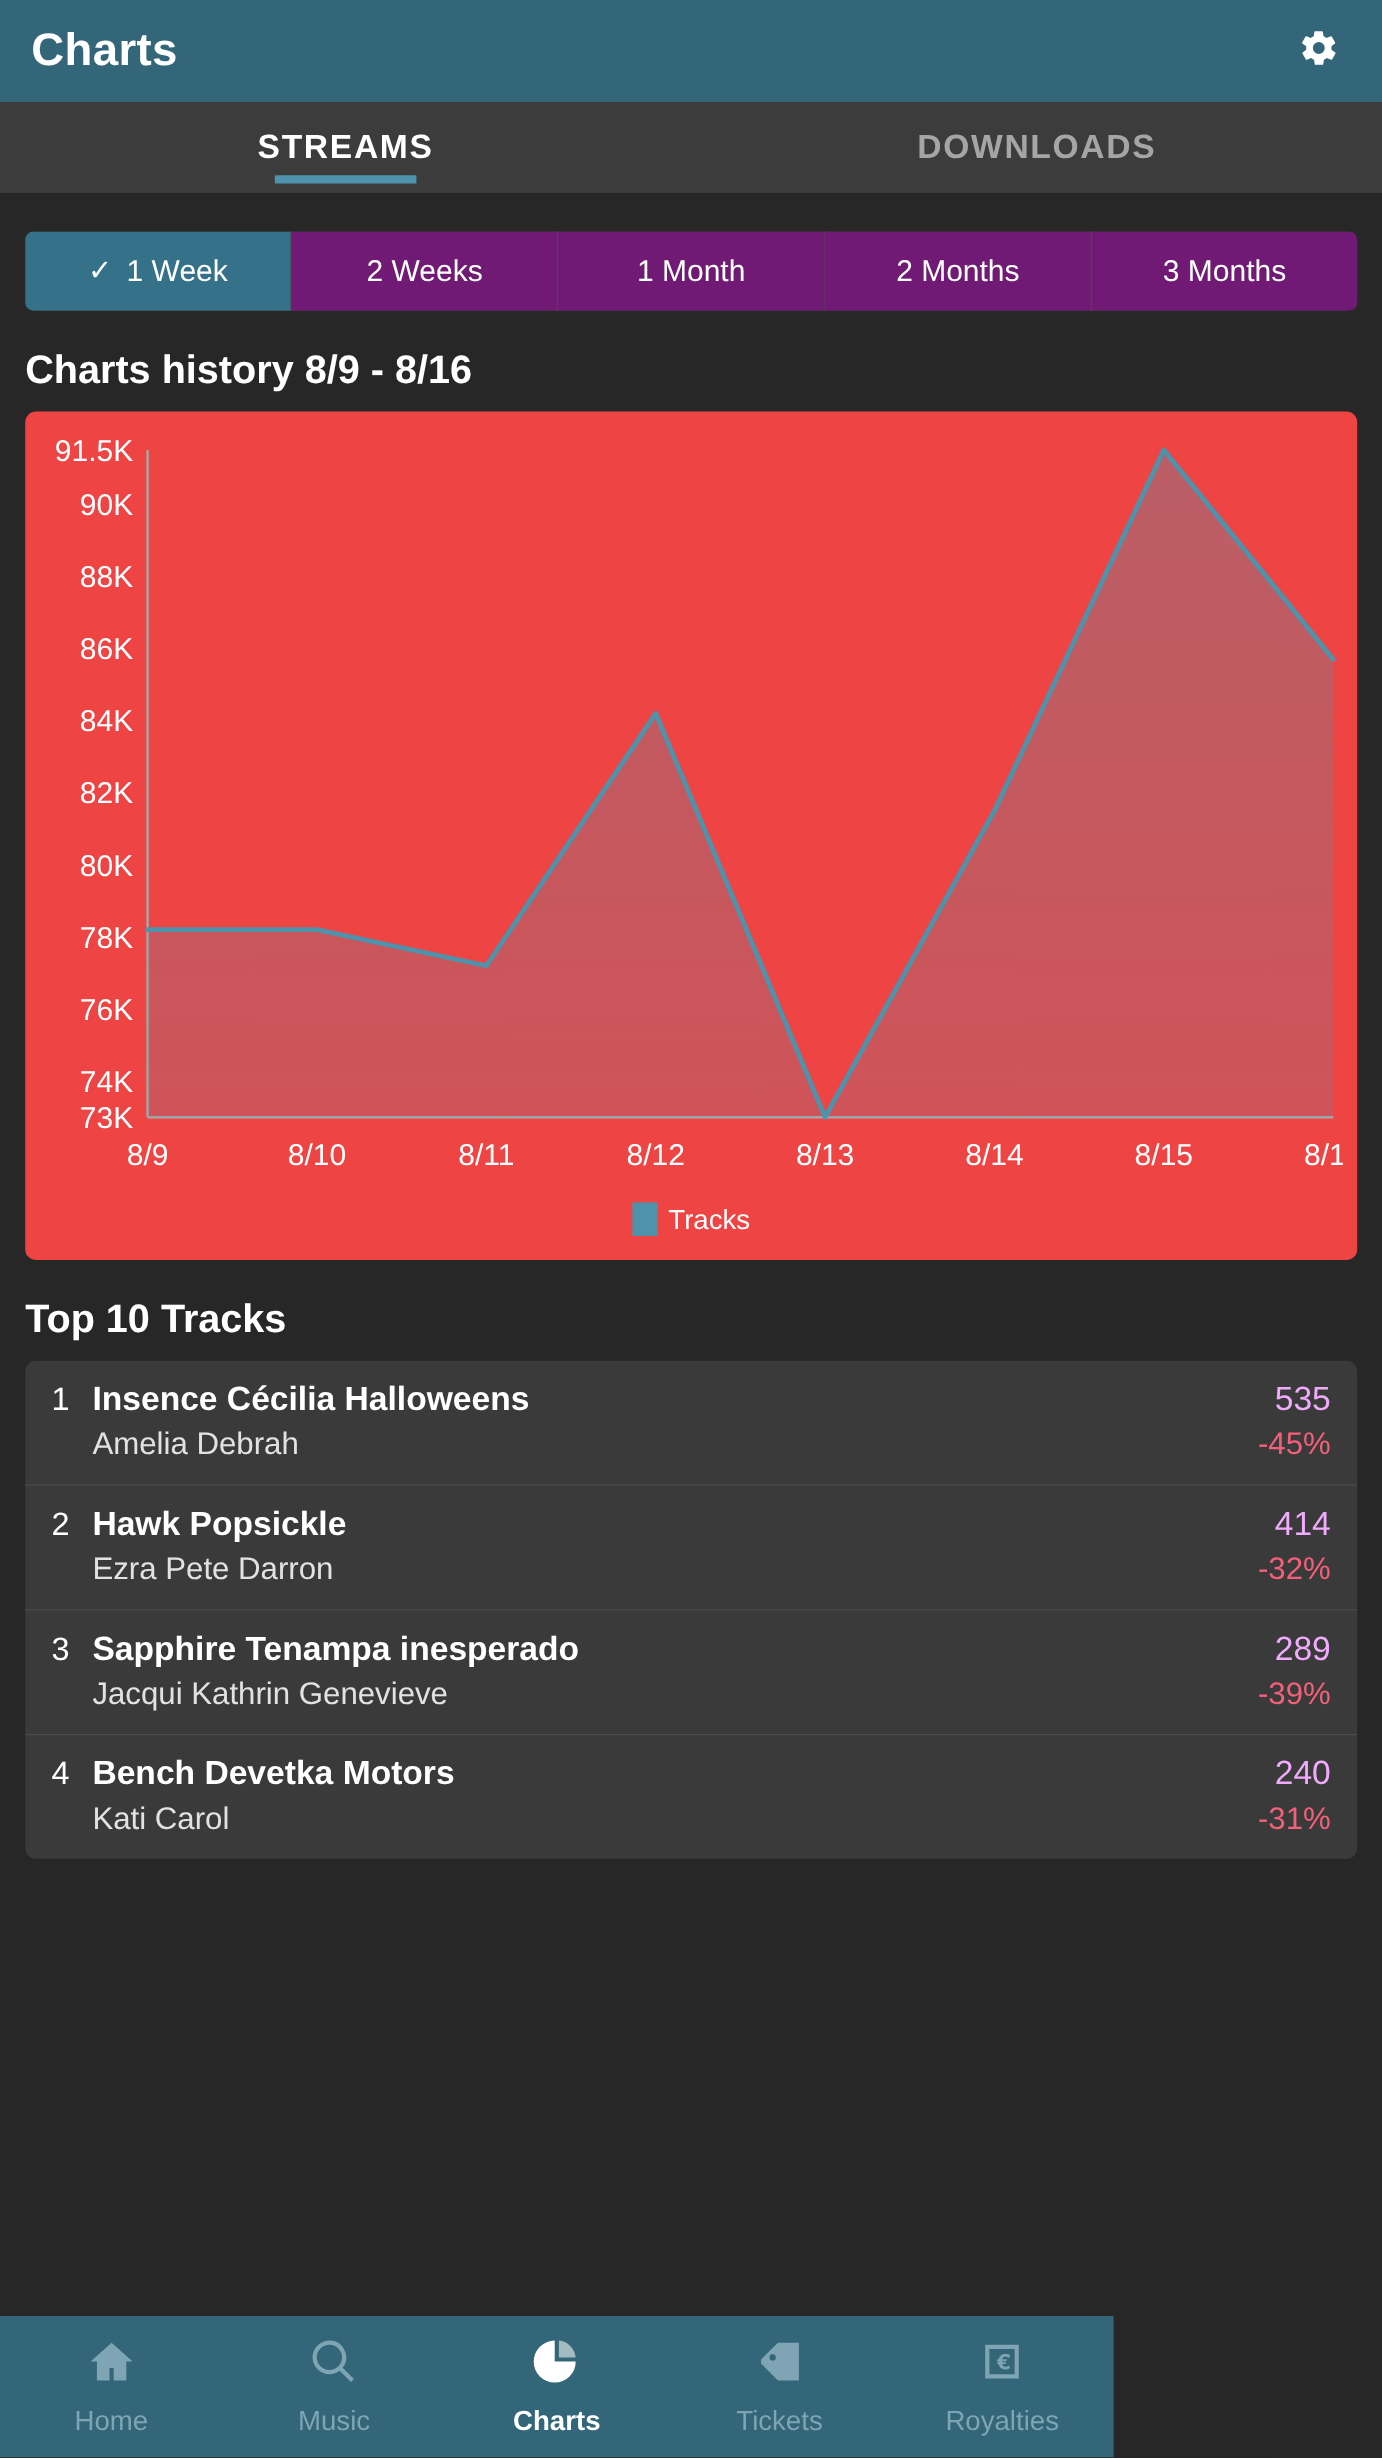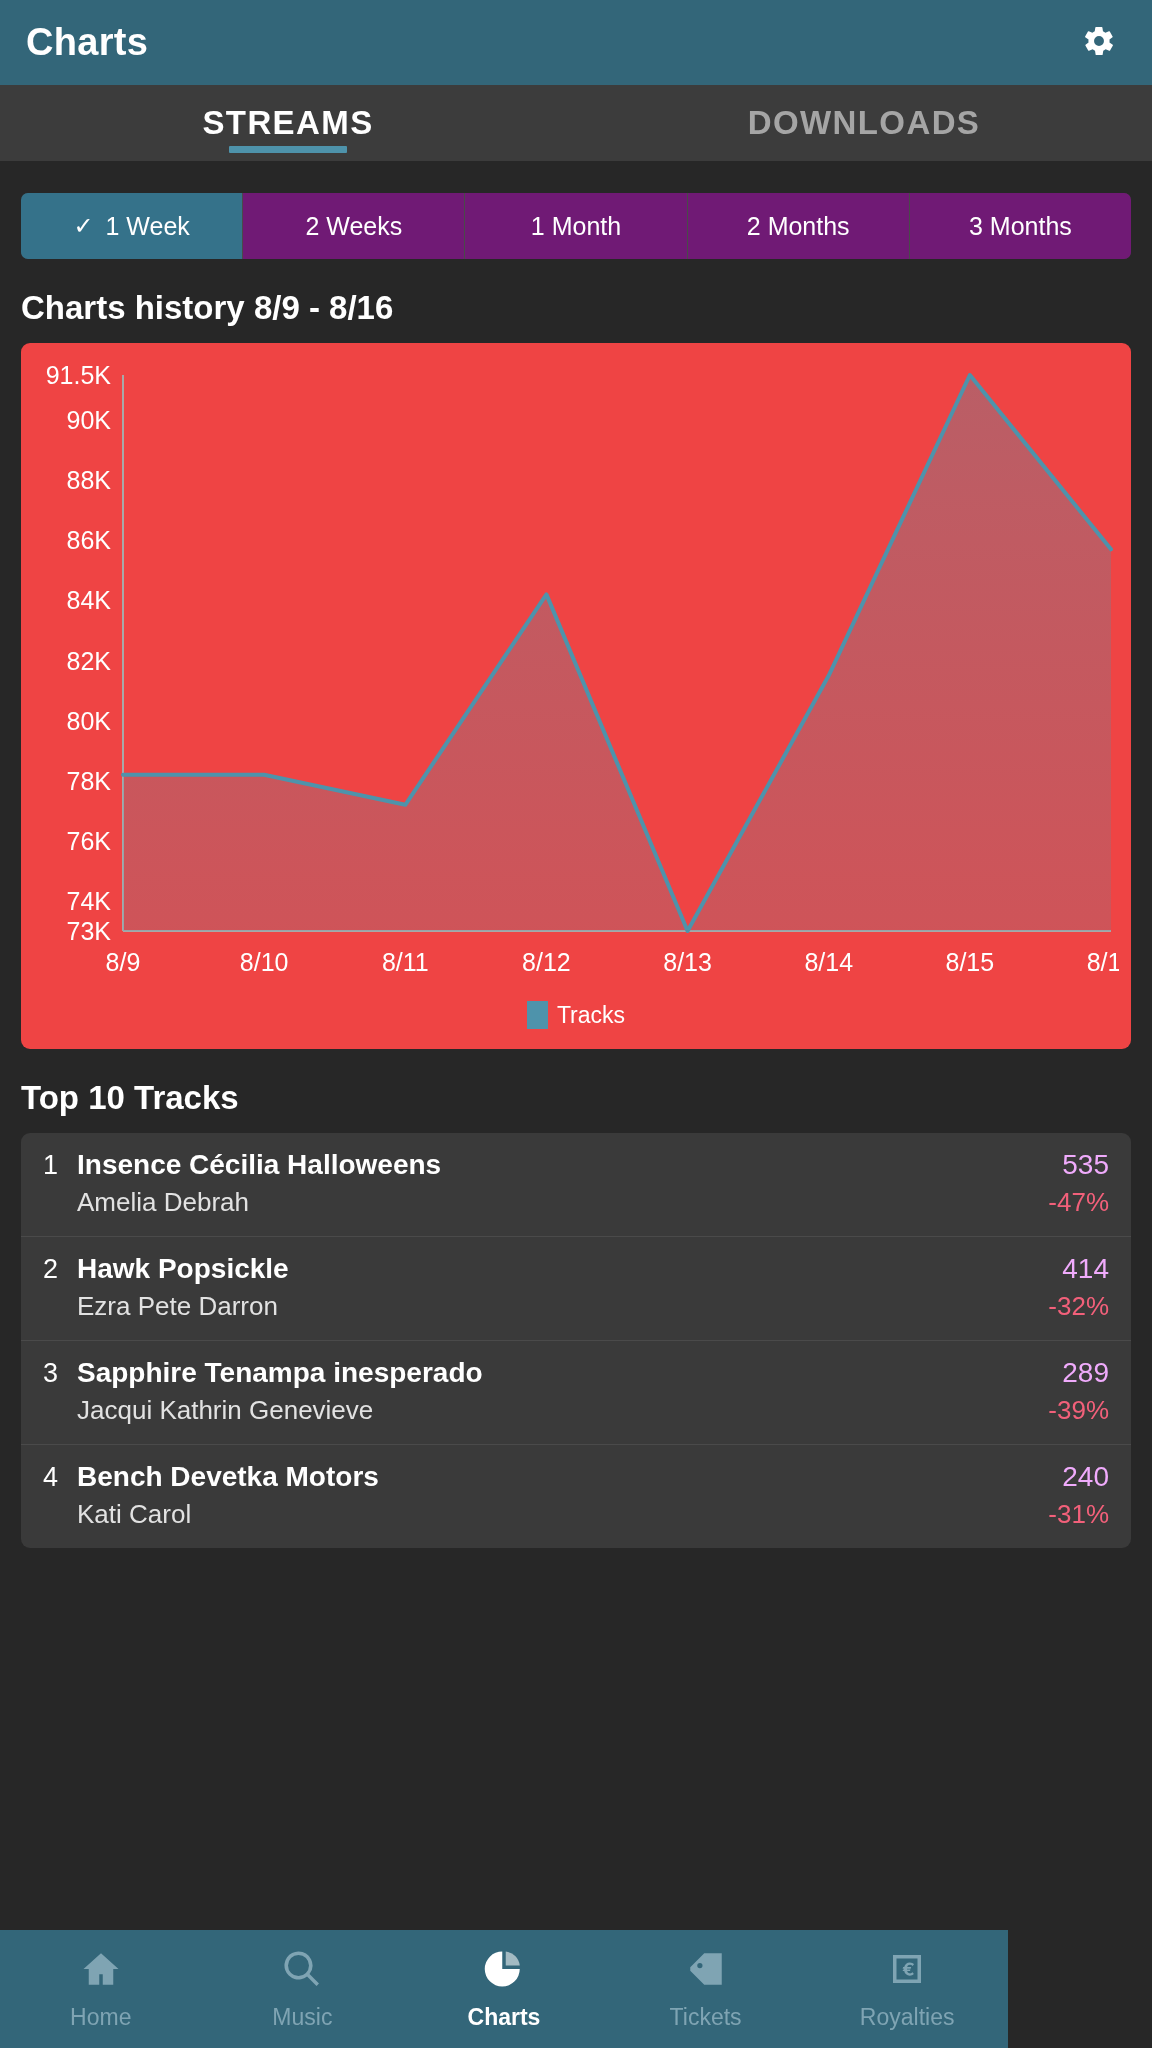--- a/index.html
+++ b/index.html
@@ -17,21 +17,21 @@
     display: flex; align-items: center; justify-content: space-between;
     padding: 0 26px; flex: none;
   }
   .appbar-title { color: #fff; font-size: 38px; font-weight: bold; letter-spacing: .3px; }
   .gear-btn { width: 54px; height: 54px; display: flex; align-items: center; justify-content: center; }
   .gear-btn svg { width: 34px; height: 34px; fill: #fff; }
 
   
   .tabbar { height: 76px; background: #3c3c3c; display: flex; flex: none; }
   .tab { flex: 1; display: flex; align-items: center; justify-content: center; position: relative; }
-  .tab-label { font-size: 33px; font-weight: bold; letter-spacing: 1.4px; color: #a5a5a5; }
+  .tab-label { font-size: 28px; font-weight: bold; letter-spacing: 1.4px; color: #a5a5a5; }
   .tab.active .tab-label { color: #fff; }
   .tab.active .tab-underline {
     position: absolute; bottom: 8px; left: 50%; transform: translateX(-50%);
     width: 118px; height: 7px; background: #4e93ab; border-radius: 1px;
   }
 
   
   .body { flex: 1; overflow: hidden; background: #272727; }
 
   
@@ -81,21 +81,21 @@
     white-space: nowrap; overflow: hidden; text-overflow: ellipsis;
   }
   .track-count { color: #f0abfc; font-size: 28px; flex: none; }
   .track-line2 { display: flex; align-items: baseline; margin-top: 6px; }
   .track-artist { color: #e2e2e2; font-size: 26px; flex: 1; margin-left: 34px;
     white-space: nowrap; overflow: hidden; text-overflow: ellipsis; }
   .track-delta { color: #f2607a; font-size: 26px; flex: none; margin-left: 12px; }
 
   
   .bottomnav {
-    position: absolute; left: 0; bottom: 0; width: 1008px; height: 118px;
+    position: absolute; left: 0; bottom: 0; width: 928px; height: 118px;
     background: #336679; display: flex; 
   }
   .navitem {
     flex: 1; display: flex; flex-direction: column; align-items: center;
     justify-content: center; gap: 10px;
   }
   .navitem svg { width: 42px; height: 42px; fill: #7fa4b3; }
   .navitem .navlabel { font-size: 23px; color: #7fa4b3; }
   .navitem.active svg { fill: #ffffff; }
   .navitem.active .navlabel { color: #ffffff; font-weight: bold; }
@@ -195,21 +195,21 @@
 
     <div class="tracks-card">
       <div class="track-row">
         <div class="track-line1">
           <span class="track-rank">1</span>
           <span class="track-title">Insence Cécilia Halloweens</span>
           <span class="track-count">535</span>
         </div>
         <div class="track-line2">
           <span class="track-artist">Amelia Debrah</span>
-          <span class="track-delta">-47%</span>
+          <span class="track-delta">-45%</span>
         </div>
       </div>
       <div class="track-row">
         <div class="track-line1">
           <span class="track-rank">2</span>
           <span class="track-title">Hawk Popsickle</span>
           <span class="track-count">414</span>
         </div>
         <div class="track-line2">
           <span class="track-artist">Ezra Pete Darron</span>

